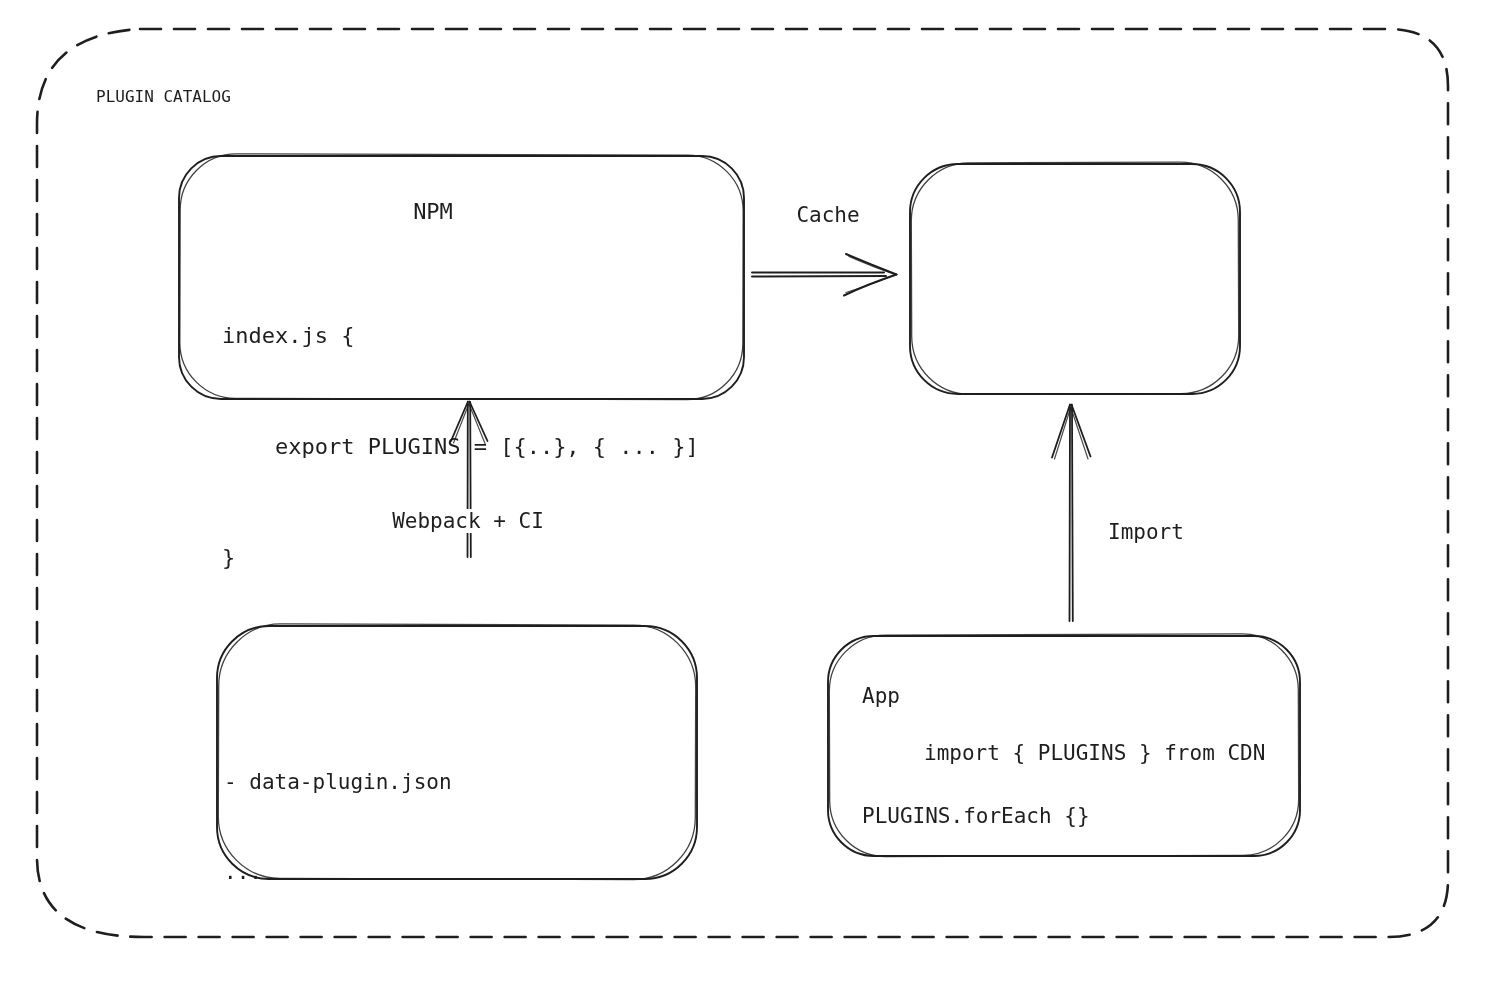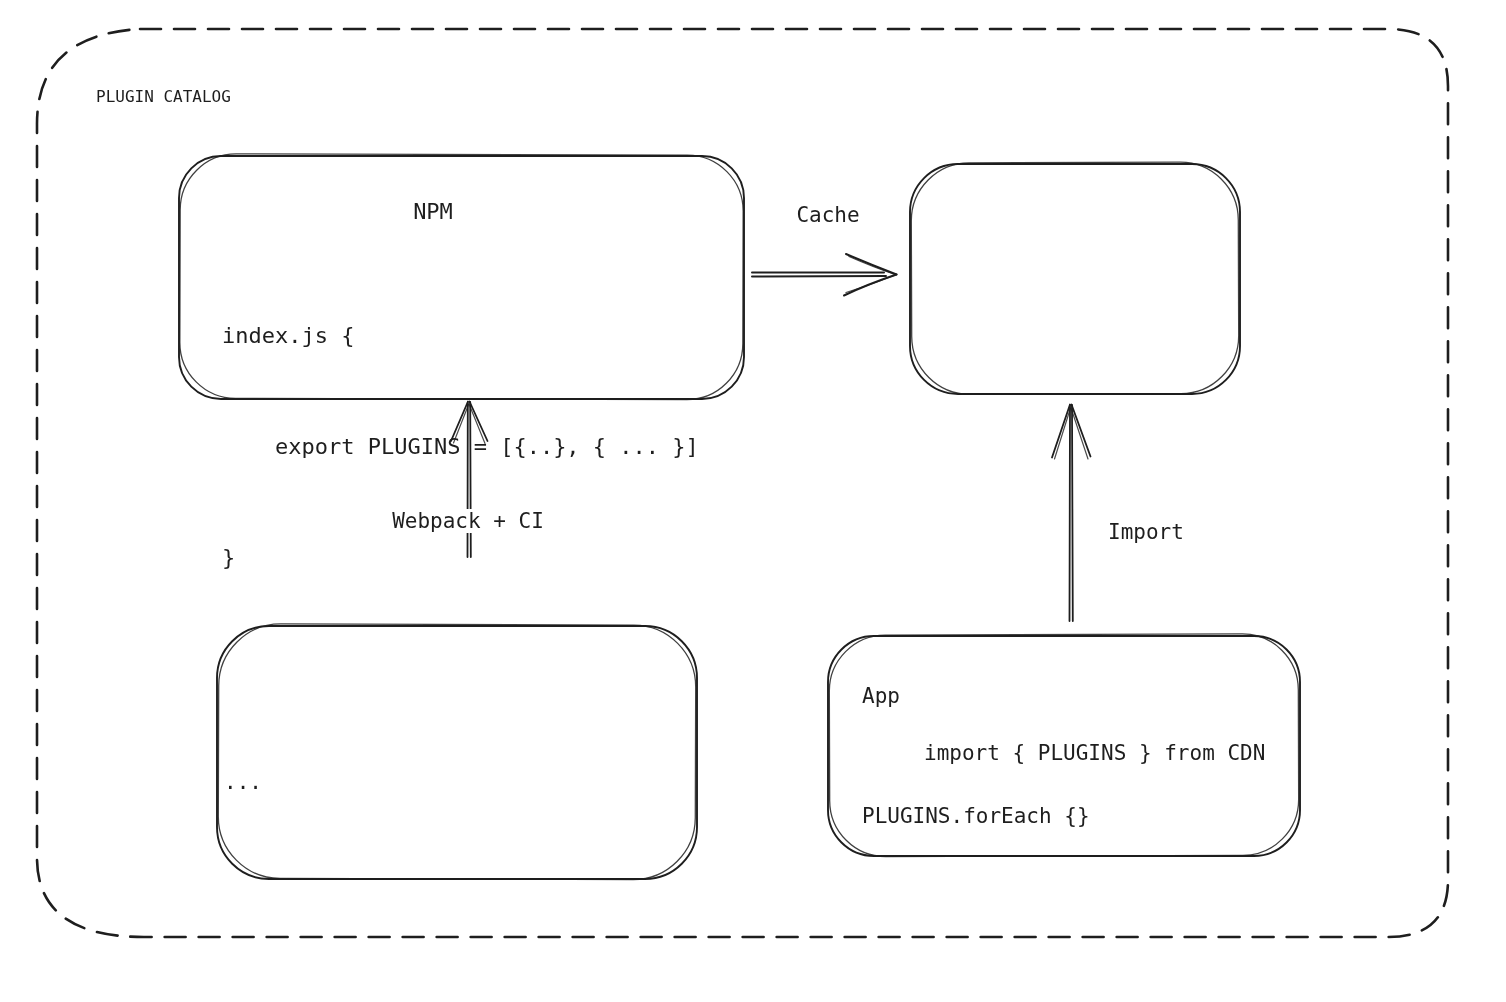--- a/index.html
+++ b/index.html
@@ -101,20 +101,21 @@
   </div>
 
 
   <div class="txt fs25 center" style="left:753px; top:200px; width:150px;">Cache</div>
 
   <div class="txt fs25 center labelbg" style="left:348px; top:446px; width:240px;">
     <div><span>Webpack + CI</span></div>
   </div>
 
   <div class="txt fs25" style="left:224px; top:707px;">
+    <div>- data-plugin.json</div>
     <div>...</div>
   </div>
 
   <div class="txt fs25" style="left:862px; top:681px;">App</div>
   <div class="txt fs25" style="left:884px; top:738px;margin-left:40px;">import { PLUGINS } from CDN</div>
   <div class="txt fs25" style="left:862px; top:801px;">PLUGINS.forEach {}</div>
 
   <div class="txt fs25" style="left:1108px; top:517px;">Import</div>
 
 </div>

